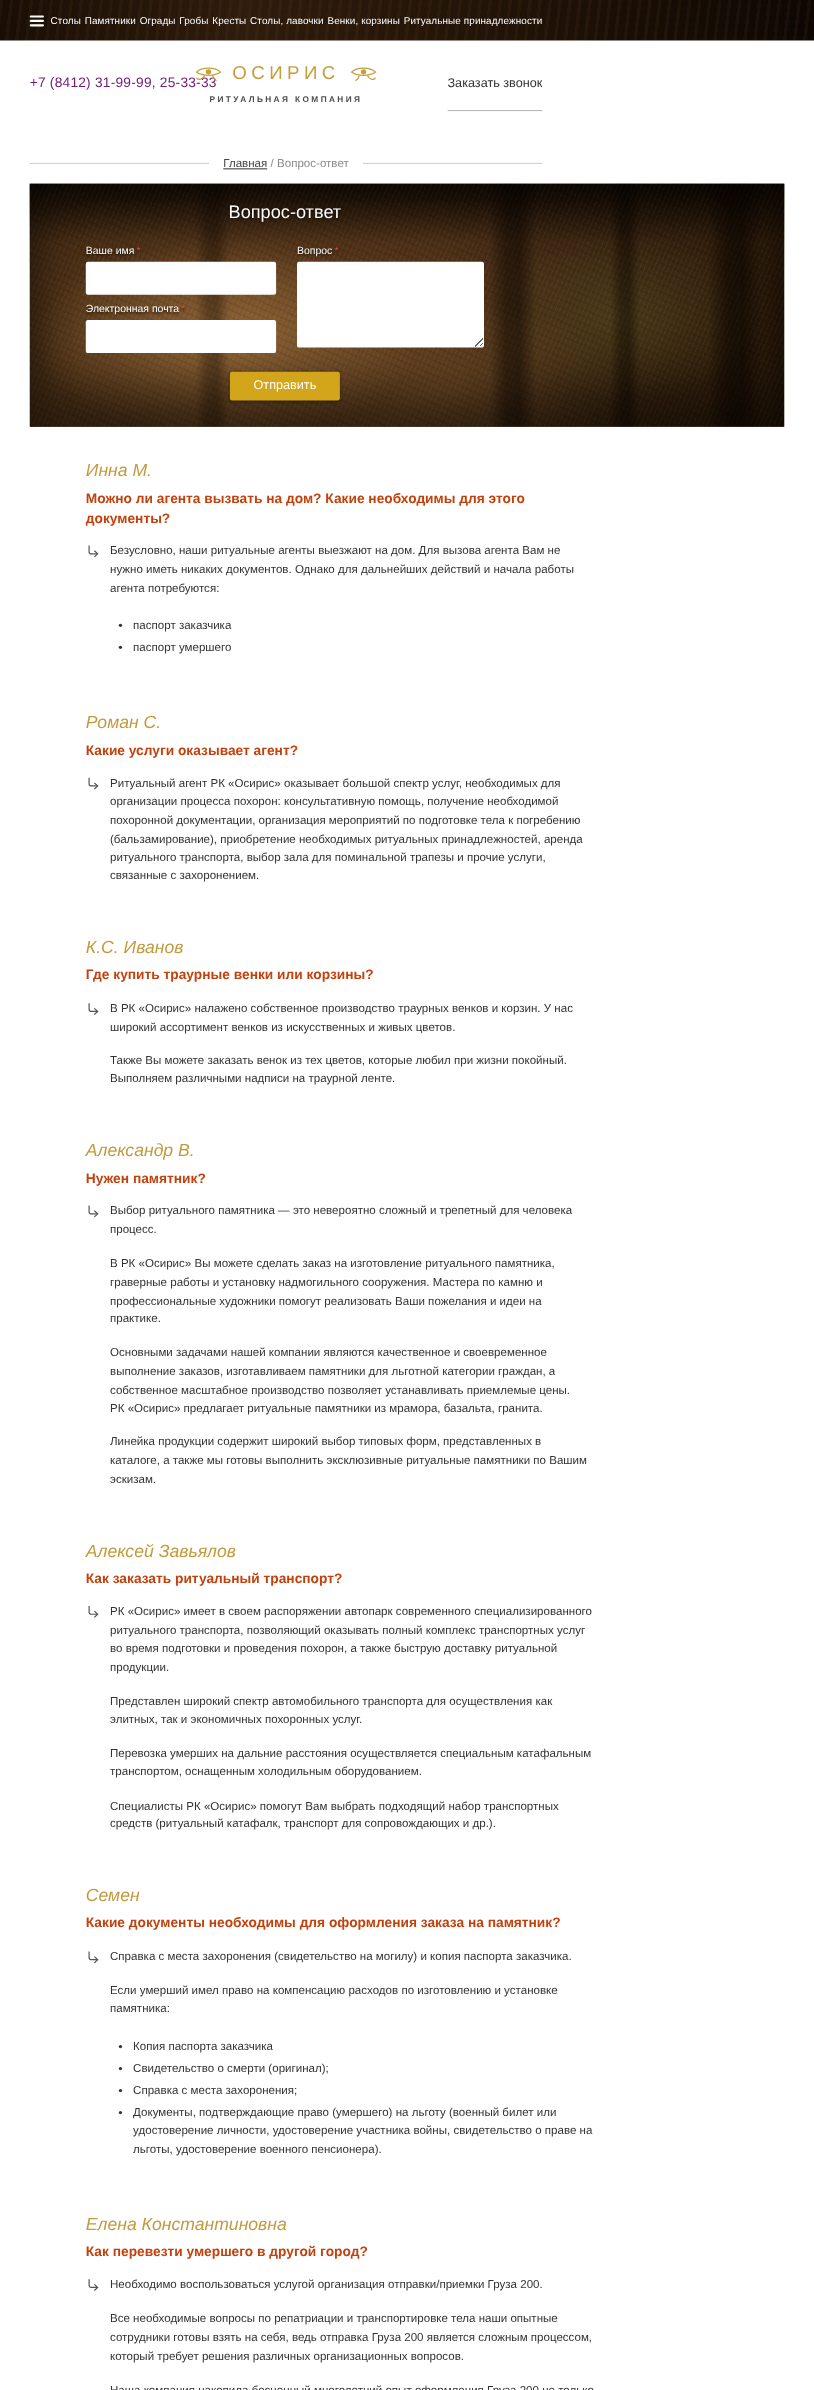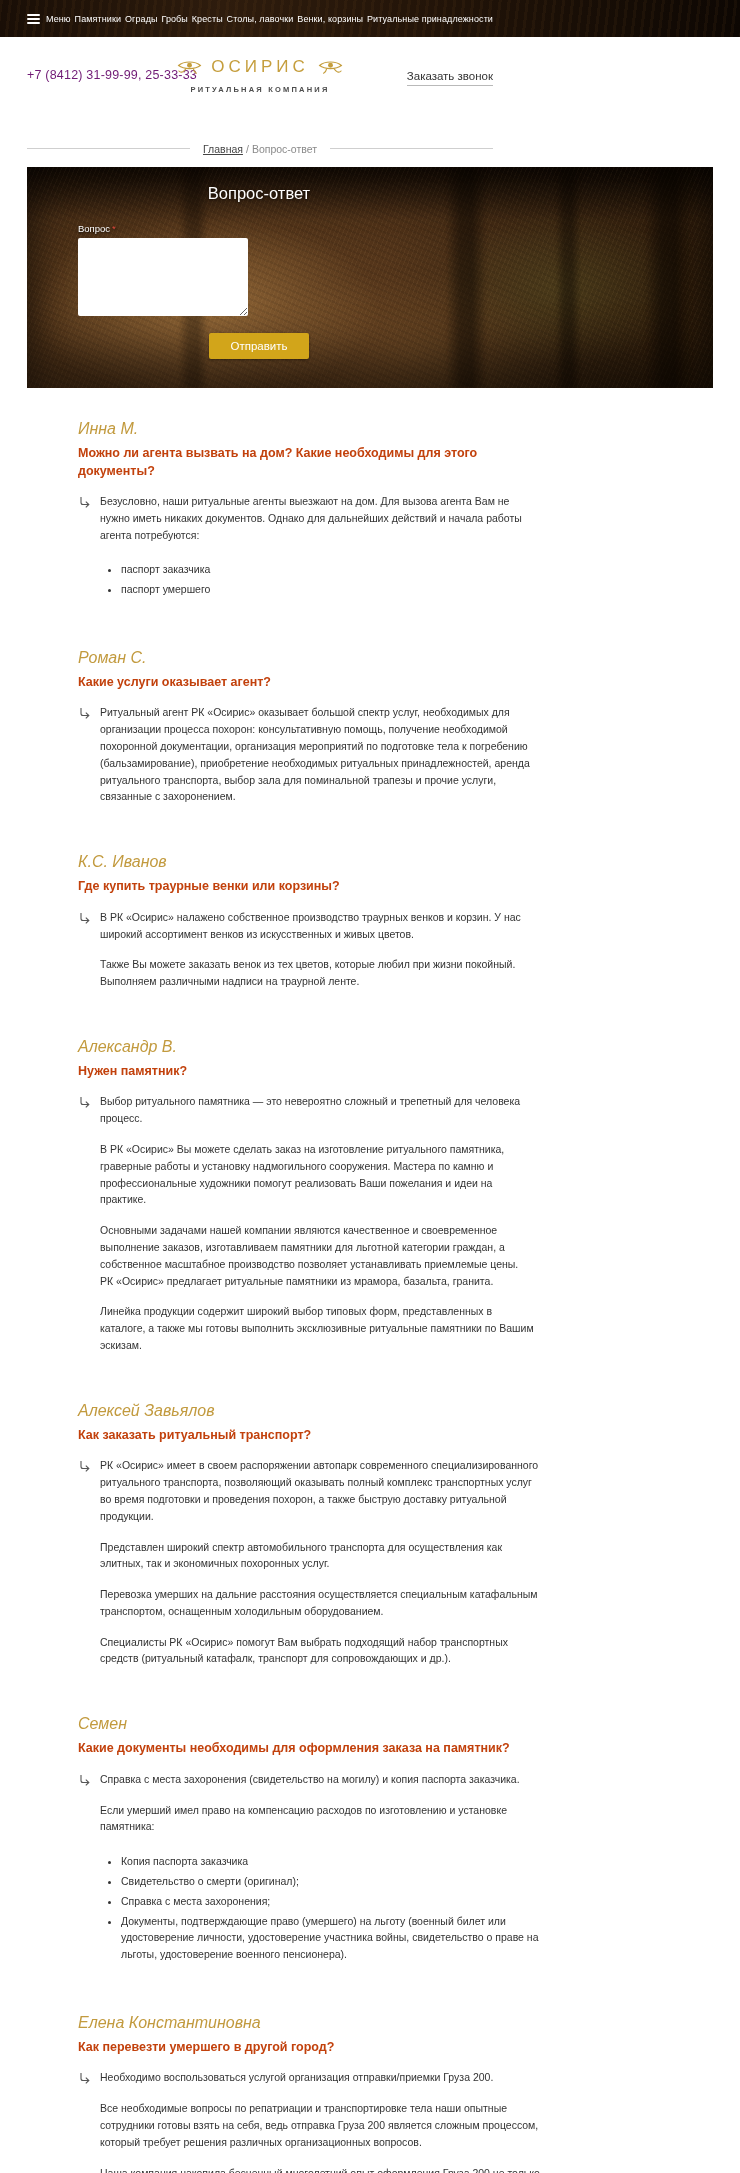--- a/index.html
+++ b/index.html
@@ -50,21 +50,21 @@
   .logo-text{
     font-size:17px;letter-spacing:4px;color:var(--gold);font-weight:400;
   }
   .eye{display:inline-flex;color:var(--gold);}
   .eye.left svg{transform:scaleX(-1);}
   .tagline{
     margin-top:6px;font-size:7.5px;letter-spacing:2.2px;font-weight:700;color:#4c4c4c;
   }
   .callback{
     position:absolute;right:0;top:33px;font-size:11.5px;color:#333;
-    text-decoration:none;border-bottom:1px solid #b9b9b9;padding-bottom:3px;cursor:pointer;white-space:nowrap;
+    text-decoration:none;border-bottom:1px solid #b9b9b9;padding-bottom:18px;cursor:pointer;white-space:nowrap;
   }
 
   
   .crumbs{height:37px;}
   .crumbs .content-col{height:37px;display:flex;align-items:center;gap:13px;}
   .crumb-line{flex:1;height:1px;background:#cfcfcf;}
   .crumb-text{font-size:10.5px;white-space:nowrap;color:#8a8a8a;}
   .crumb-home{color:#444;text-decoration:underline;cursor:pointer;}
   .crumb-sep{padding:0 3px;color:#8a8a8a;}
 
@@ -136,21 +136,21 @@
 <div class="page">
 
   <nav class="topbar">
     <div class="topbar-inner content-col">
       <a class="nav-item">
         <span class="hamburger">
             <i></i>
             <i></i>
             <i></i>
           </span>
-        <span>Меню</span>
+        <span>Столы</span>
       </a>
       <a class="nav-item">Памятники</a>
       <a class="nav-item">Ограды</a>
       <a class="nav-item">Гробы</a>
       <a class="nav-item">Кресты</a>
       <a class="nav-item">Столы, лавочки</a>
       <a class="nav-item">Венки, корзины</a>
       <a class="nav-item">Ритуальные принадлежности</a>
     </div>
   </nav>
@@ -199,20 +199,26 @@
   </div>
 
   <section class="hero">
     <div class="trunk t1"></div>
     <div class="trunk t2"></div>
     <div class="trunk t3"></div>
     <div class="trunk t4"></div>
     <div class="hero-inner">
       <h1 class="hero-title">Вопрос-ответ</h1>
       <form class="hero-form">
+        <div class="form-col">
+          <div class="f-label"><span>Ваше имя</span><span class="req">*</span></div>
+          <input class="f-input" type="text" value="" style="">
+          <div class="f-label"><span>Электронная почта</span><span class="req">*</span></div>
+          <input class="f-input" type="text" value="" style="">
+        </div>
         <div class="form-col right">
           <div class="f-label"><span>Вопрос</span><span class="req">*</span></div>
           <textarea class="f-textarea" style=""></textarea>
         </div>
       </form>
       <button class="submit-btn" type="button">Отправить</button>
     </div>
   </section>
 
   <main class="qa-list">

